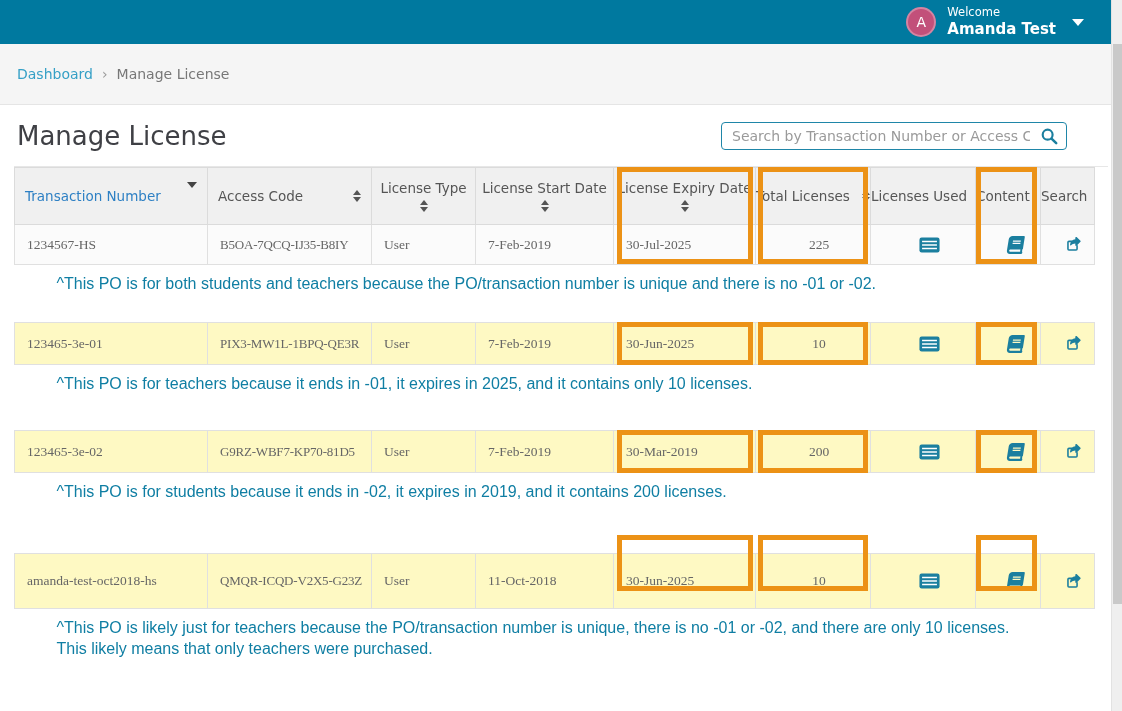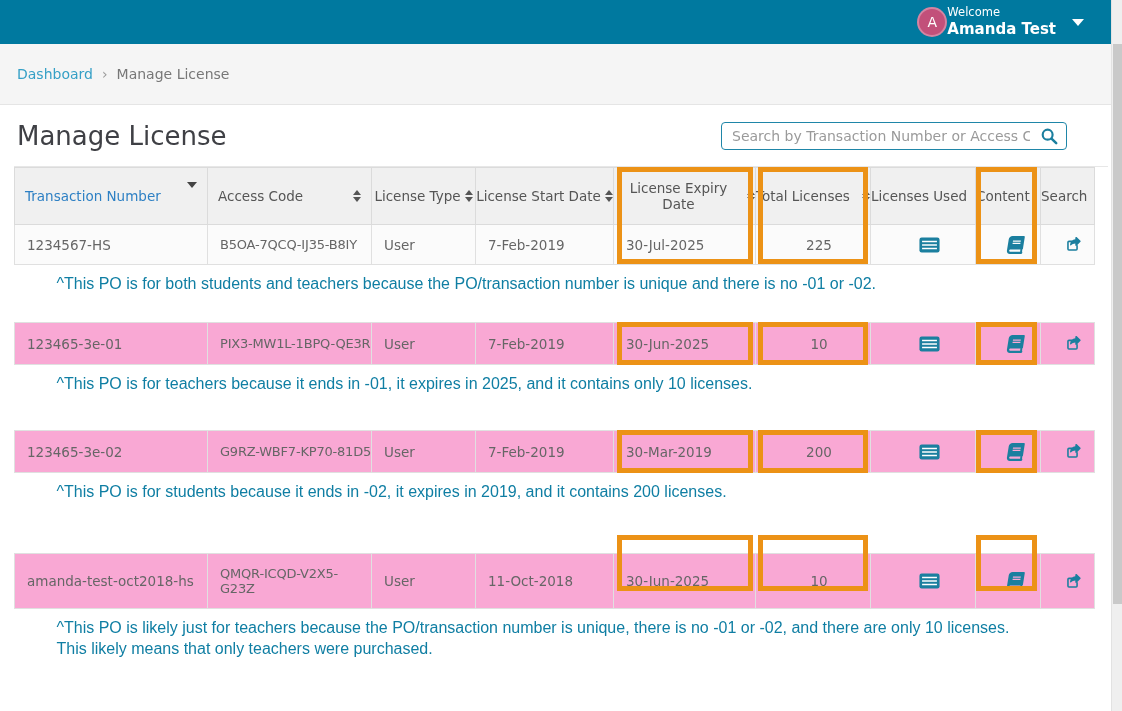--- a/index.html
+++ b/index.html
@@ -11,21 +11,21 @@
     --ann:#0F7EA3;
     --cell-border:#E0E0E0;
   }
   *{box-sizing:border-box;margin:0;padding:0;}
   body{font-family:"DejaVu Sans",sans-serif;background:#fff;}
   .viewport{position:relative;width:1122px;height:711px;overflow:hidden;background:#fff;}
 
   
   .topbar{height:44px;background:var(--teal);display:flex;align-items:center;justify-content:flex-end;padding-right:38px;}
   .avatar{width:30px;height:30px;border-radius:50%;background:#C2507A;color:#fff;display:flex;align-items:center;justify-content:center;font-size:14px;border:2px solid rgba(255,255,255,.3);cursor:pointer;}
-  .user-block{display:flex;flex-direction:column;line-height:1.25;color:#fff;cursor:pointer;}
+  .user-block{display:flex;flex-direction:column;line-height:1.25;color:#fff;margin-left:11px;cursor:pointer;}
   .welcome{font-size:11.5px;}
   .uname{font-size:15px;font-weight:600;}
   .caret-down{width:0;height:0;border-left:6px solid transparent;border-right:6px solid transparent;border-top:7px solid #fff;margin-left:16px;cursor:pointer;}
 
   
   .breadcrumb{height:61px;background:#F5F5F5;border-bottom:1px solid #E5E5E5;display:flex;align-items:center;gap:9px;padding-left:17px;font-size:14px;}
   .bc-home{color:var(--link);cursor:pointer;}
   .bc-sep{color:#9a9a9a;}
   .bc-cur{color:#777;}
 
@@ -43,25 +43,25 @@
   .select{width:76px;height:26px;background:#fff;border:1px solid #ABABAB;border-radius:2px;display:flex;align-items:center;justify-content:space-between;padding:0 8px;font-size:13.5px;color:#444;cursor:pointer;}
   .select-caret{width:0;height:0;border-left:4px solid transparent;border-right:4px solid transparent;border-top:5px solid #555;}
 
   
   .table-wrap{position:relative;margin-left:14px;width:1080px;}
   table{width:1080px;border-collapse:collapse;table-layout:fixed;font-size:13.5px;color:#666;}
   th{background:#F0F0F0;border:1px solid #DBDBDB;font-weight:400;color:#555;font-size:13.5px;}
   .th-link{color:var(--hdr-link);}
   .th-inner{display:flex;align-items:center;}
   .th-between{justify-content:space-between;padding:0 10px;}
-  .th-col{flex-direction:row;justify-content:center;gap:4px;}
+  .th-col{flex-direction:column;justify-content:center;gap:4px;}
   .th-center{justify-content:space-between;gap:3px;}
-  td.data{border:1px solid var(--cell-border);padding:0 0 0 12px;vertical-align:middle;}
+  td.data{border:1px solid var(--cell-border);padding:0 0 0 12px;vertical-align:middle;font-family:Liberation Serif, serif;}
   tr.row-a td.data{background:#FBFBFB;}
-  tr.row-b td.data{background:#f9a8d4;}
+  tr.row-b td.data{background:#fef9c3;}
   .nowrap{white-space:nowrap;overflow:hidden;}
   .code{font-size:13px;letter-spacing:-0.2px;}
   .num{text-align:center;padding:0 4px;}
   .icon-cell{text-align:center;padding:0;}
   .icon-btn{background:none;border:none;color:var(--icon-teal);cursor:pointer;padding:2px;vertical-align:middle;}
   .icon-btn svg{display:block;}
   tr.ann td{background:#fff;border:none;vertical-align:top;padding:8px 0 0 42px;}
   tr.ann p{font-family:"Liberation Sans",sans-serif;font-size:16px;line-height:21px;color:var(--ann);max-width:955px;}
 
   

